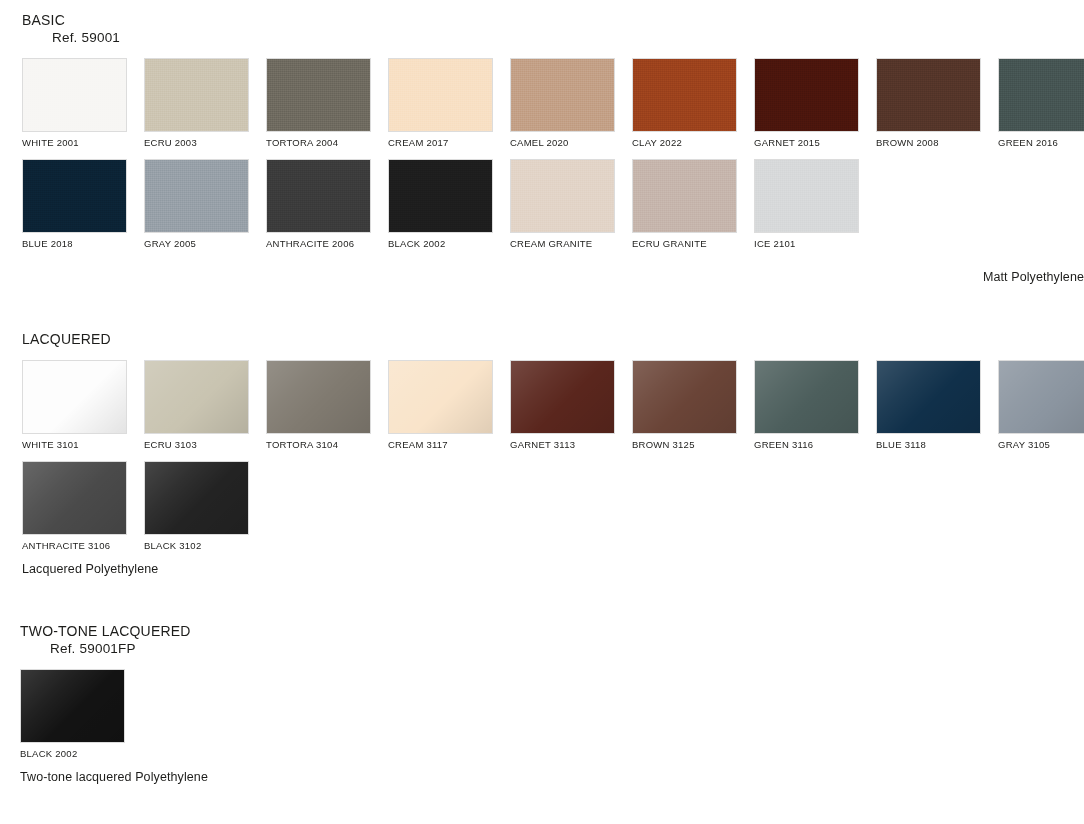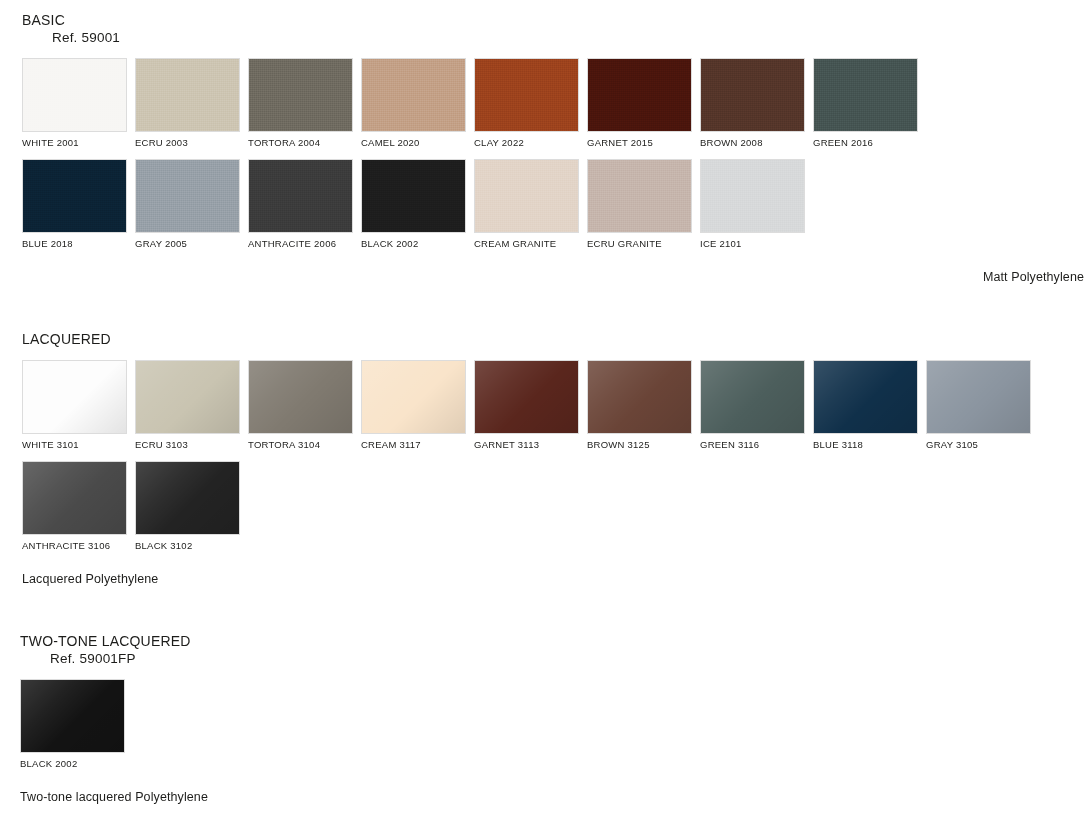--- a/index.html
+++ b/index.html
@@ -50,21 +50,21 @@
     display: block;
     margin-left: 30px;
   }
 
   .swatch-rows {
     margin-top: 12px;
   }
   .swatch-row {
     display: flex;
     flex-direction: row;
-    gap: 8px;
+    gap: 17px;
     margin-bottom: 10px;
   }
   .swatch-cell {
     width: 105px;
     flex: 0 0 105px;
   }
   .chip {
     width: 105px;
     height: 74px;
     border: 1px solid #dcdcdc;
@@ -102,21 +102,20 @@
     color: #1d1d1b;
     margin-top: 5px;
     white-space: nowrap;
     line-height: 12px;
   }
 
   .material-note {
     font-size: 12.5px;
     color: #1d1d1b;
     letter-spacing: 0.1px;
-    margin-top: 20px;
   }
   .section-basic .material-note { margin-top: 20px; text-align: right; }
 </style>
 </head>
 <body>
 
 <div class="page">
   <div id="sections-root">
       <div class="section section-basic">
         <div class="section-head">
@@ -131,20 +130,24 @@
             </div>
             <div class="swatch-cell">
               <div class="chip matt" style="background-color: rgb(205, 197, 178);"></div>
               <div class="chip-label">ECRU 2003</div>
             </div>
             <div class="swatch-cell">
               <div class="chip matt" style="background-color: rgb(110, 106, 95);"></div>
               <div class="chip-label">TORTORA 2004</div>
             </div>
             <div class="swatch-cell">
+              <div class="chip matt" style="background-color: rgb(248, 224, 196);"></div>
+              <div class="chip-label">CREAM 2017</div>
+            </div>
+            <div class="swatch-cell">
               <div class="chip matt" style="background-color: rgb(195, 160, 134);"></div>
               <div class="chip-label">CAMEL 2020</div>
             </div>
             <div class="swatch-cell">
               <div class="chip matt" style="background-color: rgb(156, 66, 28);"></div>
               <div class="chip-label">CLAY 2022</div>
             </div>
             <div class="swatch-cell">
               <div class="chip matt" style="background-color: rgb(74, 21, 12);"></div>
               <div class="chip-label">GARNET 2015</div>

